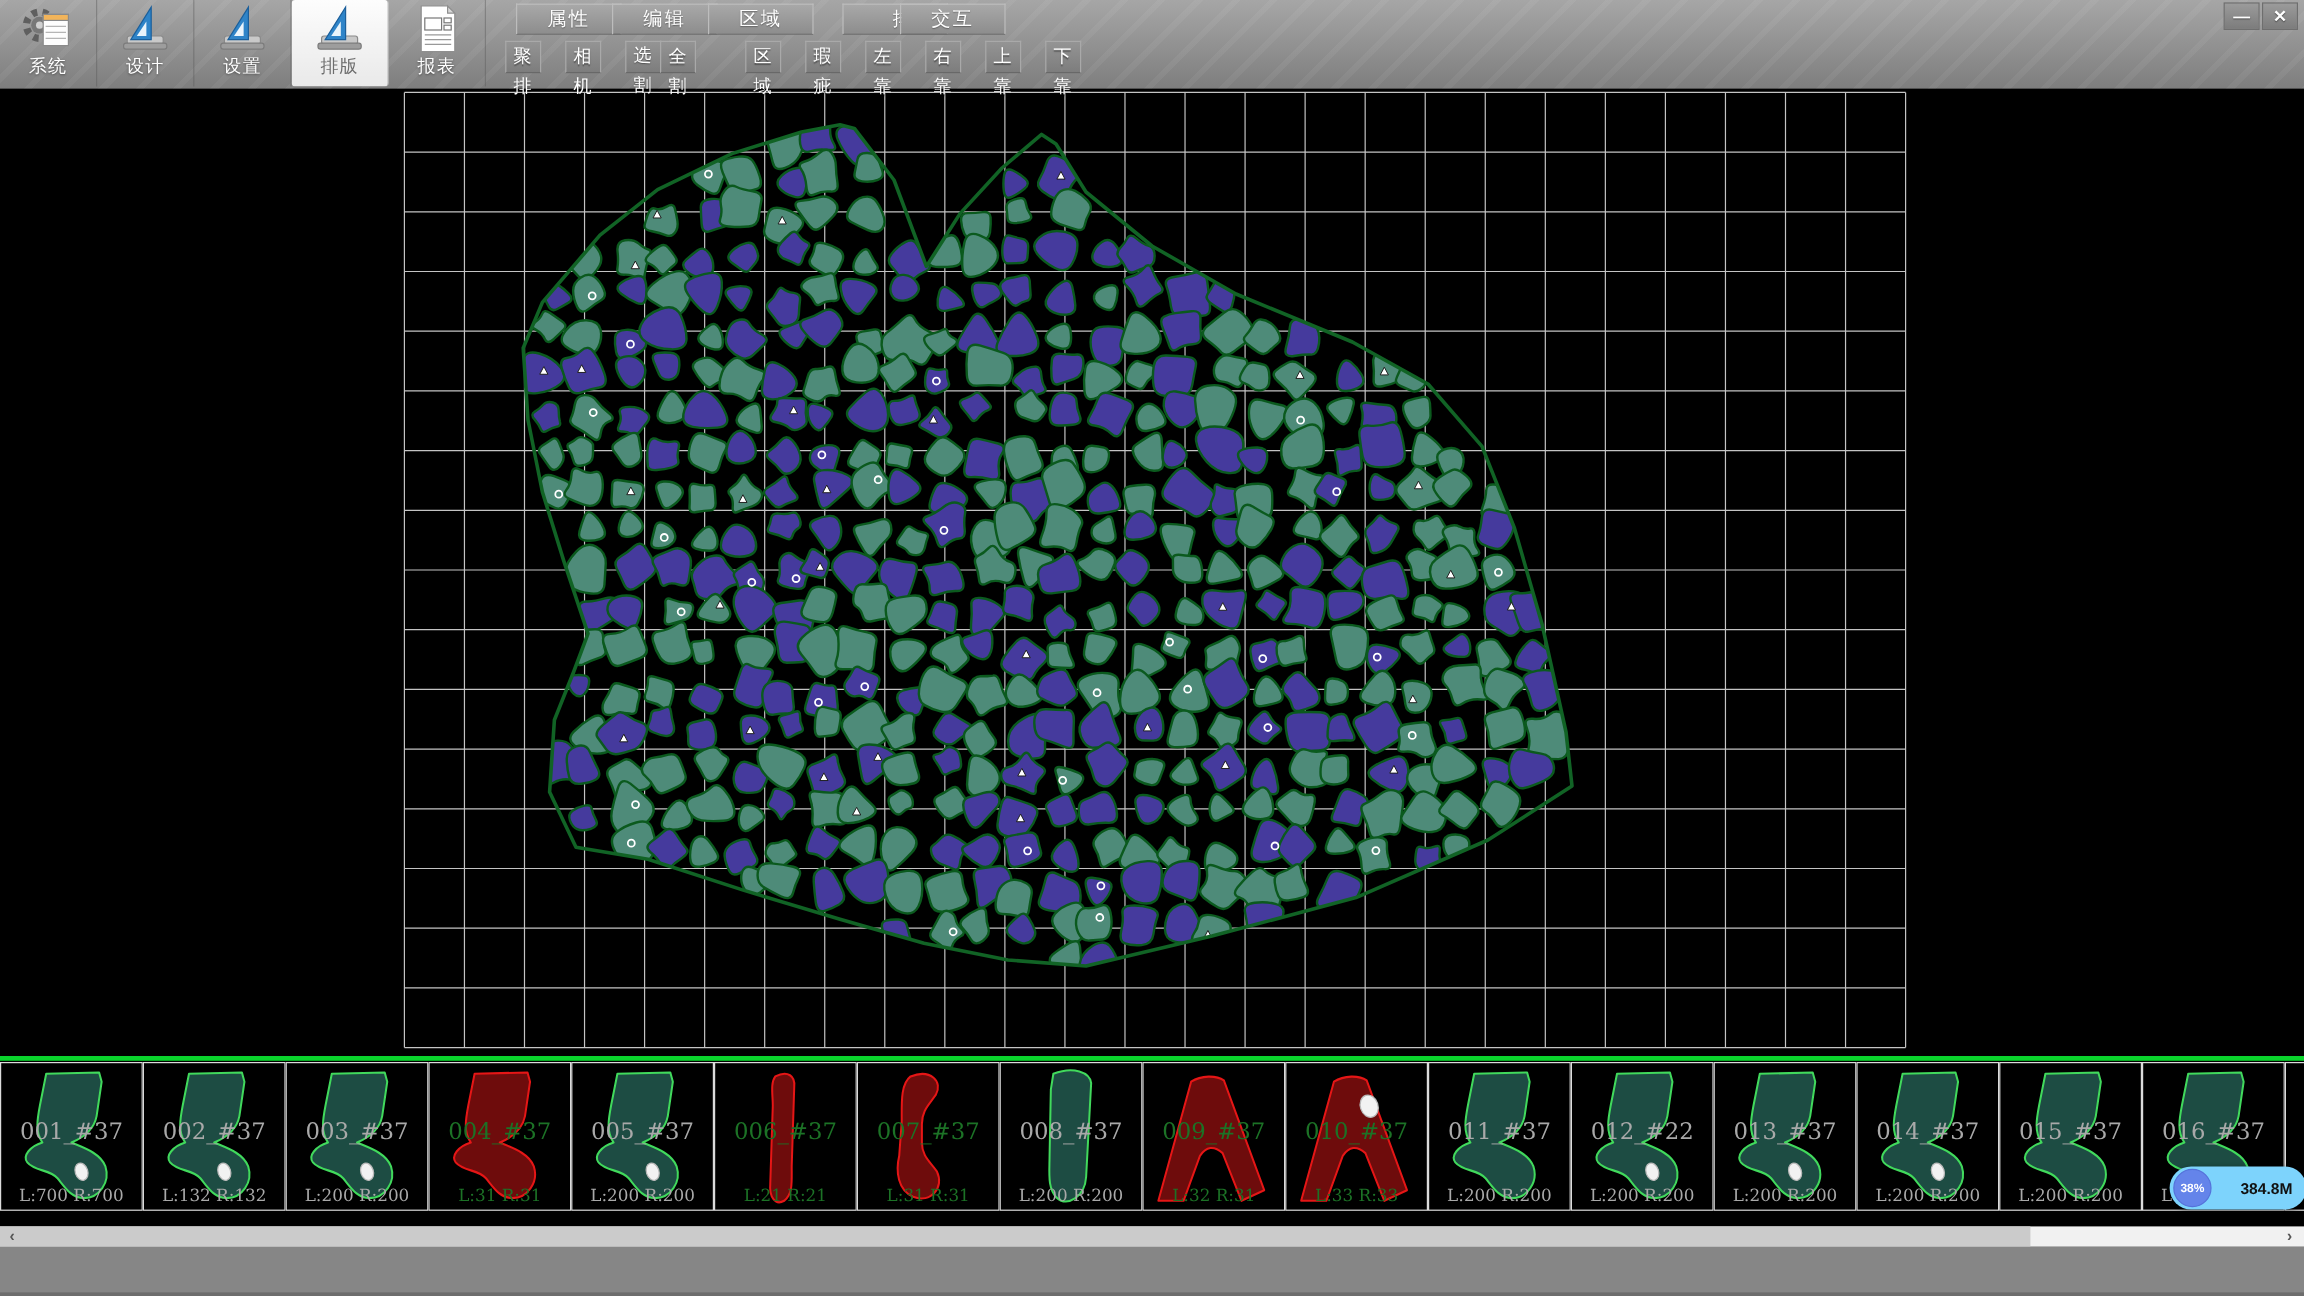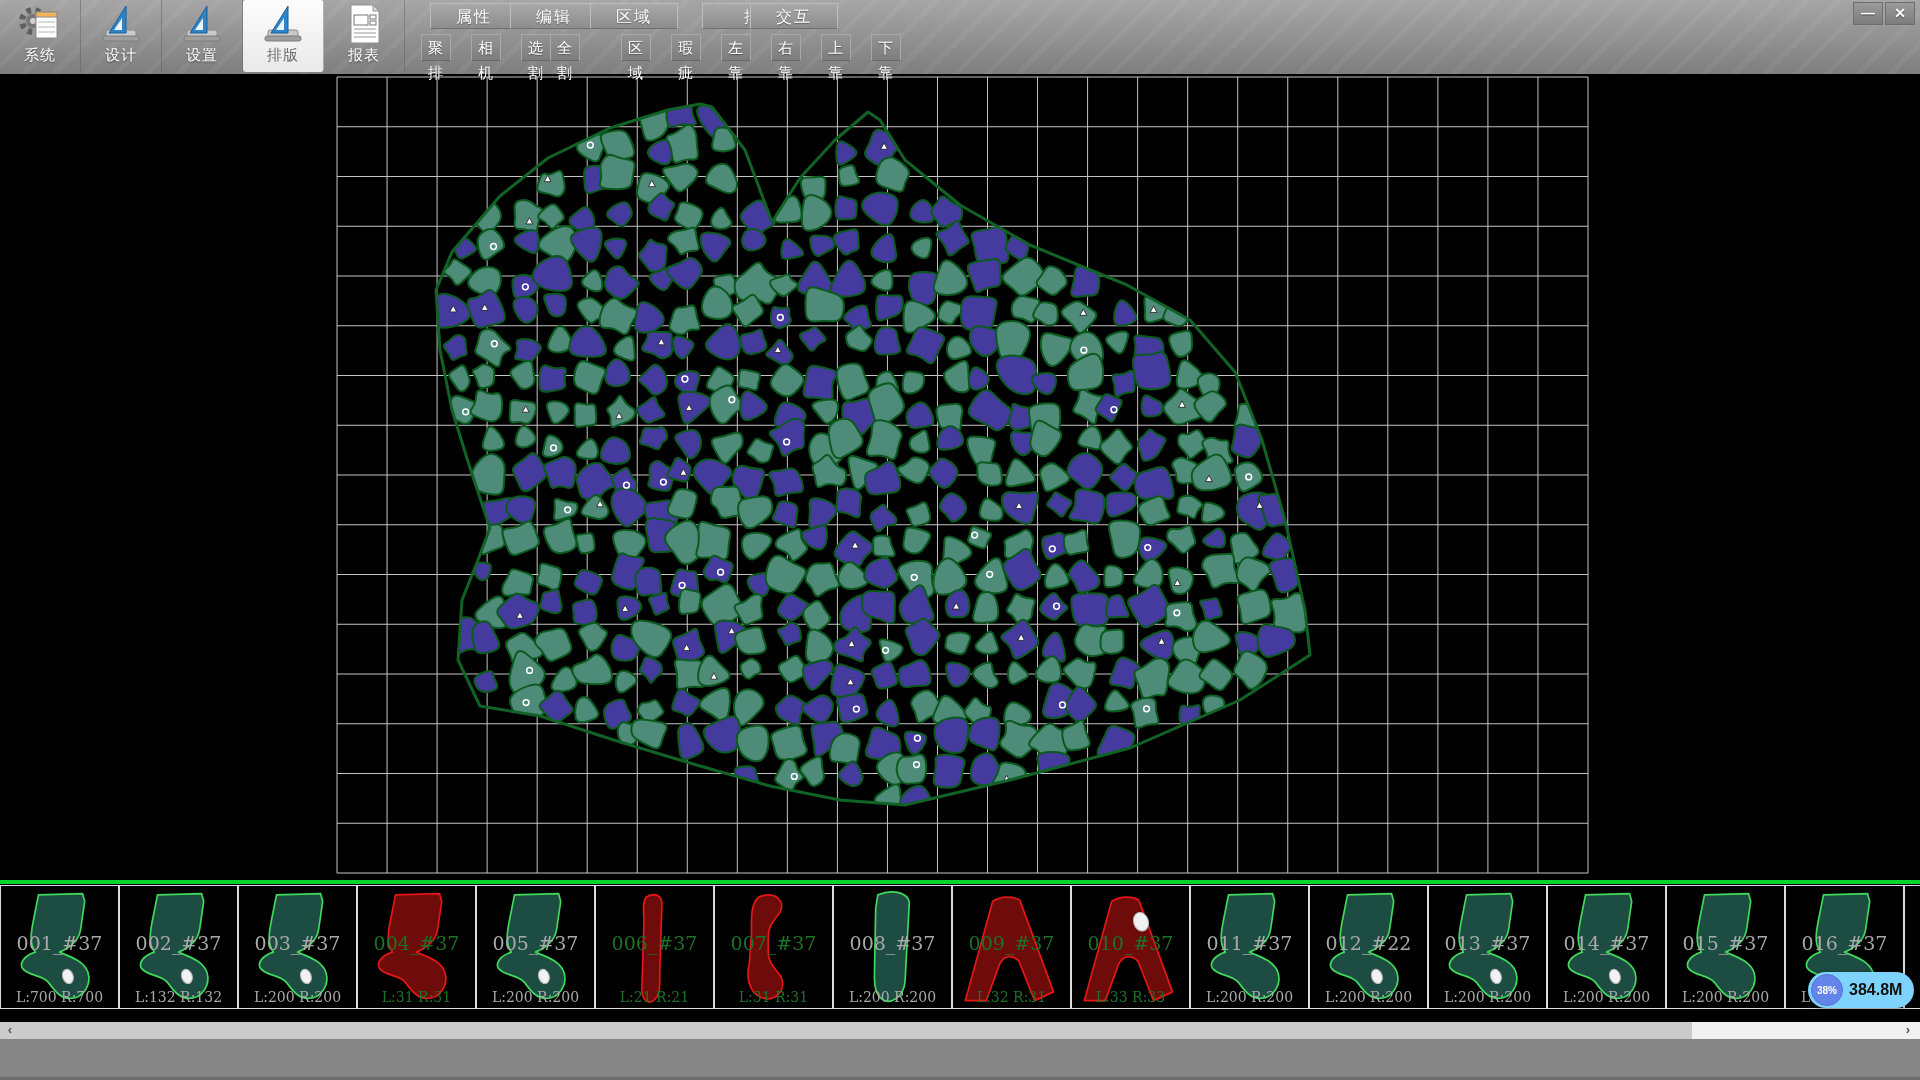--- a/index.html
+++ b/index.html
@@ -49,21 +49,21 @@
   .thumb-size{position:absolute;left:0;bottom:3px;width:100%;text-align:center;
     font-family:"DejaVu Serif",serif;font-size:14px;}
   .t-gray{color:#a9a9a9;} .t-green{color:#1c7226;}
 
   
   #status-badge{position:absolute;left:1808px;top:972px;height:36px;min-width:96px;z-index:9;
     background:#7dd3fc;border-radius:18px;box-shadow:0 1px 4px rgba(0,0,0,.4);
     display:flex;align-items:center;padding:0 12px 0 3px;box-sizing:border-box;}
   #badge-circle{width:30px;height:30px;border-radius:50%;background:#6484ea;border:1px solid #5572da;
     color:#fff;font-size:10px;font-weight:bold;display:flex;align-items:center;justify-content:center;}
-  #badge-mem{margin-left:6px;color:#111;font-size:16px;font-weight:bold;}
+  #badge-mem{margin-left:24px;color:#111;font-size:13px;font-weight:bold;}
 
   
   #hscroll{position:absolute;left:0;top:1022px;width:1920px;height:17px;background:#f1f1f1;}
   #hscroll-thumb{position:absolute;left:0;top:0;width:1692px;height:17px;background:#cbcbcb;}
   .scroll-arrow{position:absolute;top:0;width:20px;height:17px;color:#555;font-weight:bold;
     font-size:13px;line-height:16px;text-align:center;}
   #arrow-left{left:0;} #arrow-right{right:2px;}
   #bottom-bar{position:absolute;left:0;top:1039px;width:1920px;height:41px;background:#868686;
     border-bottom:3px solid #6d6d6d;box-sizing:border-box;}
 </style>
@@ -129,21 +129,21 @@
   <div id="menu-tabs">
       <div class="menu-tab" style="left: 430px;">属性</div>
       <div class="menu-tab" style="left: 510px;">编辑</div>
       <div class="menu-tab" style="left: 590px;">区域</div>
       <div class="menu-tab" style="left: 702px; padding-left: 32px;">排料</div>
       <div class="menu-tab" style="left: 750px;">交互</div>
     </div>
   <div id="tool-btns">
       <div class="tool-btn" style="left: 421px;">聚排</div>
       <div class="tool-btn" style="left: 471px;">相机</div>
-      <div class="tool-btn" style="left: 521px;">选割</div>
+      <div class="tool-btn" style="left: 521px; font-family: Liberation Mono, monospace;">选割</div>
       <div class="tool-btn" style="left: 550px;">全割</div>
       <div class="tool-btn" style="left: 621px;">区域</div>
       <div class="tool-btn" style="left: 671px;">瑕疵</div>
       <div class="tool-btn" style="left: 721px;">左靠</div>
       <div class="tool-btn" style="left: 771px;">右靠</div>
       <div class="tool-btn" style="left: 821px;">上靠</div>
       <div class="tool-btn" style="left: 871px;">下靠</div>
     </div>
   <div class="win-btn" id="btn-min">—</div>
   <div class="win-btn" id="btn-close">✕</div>

